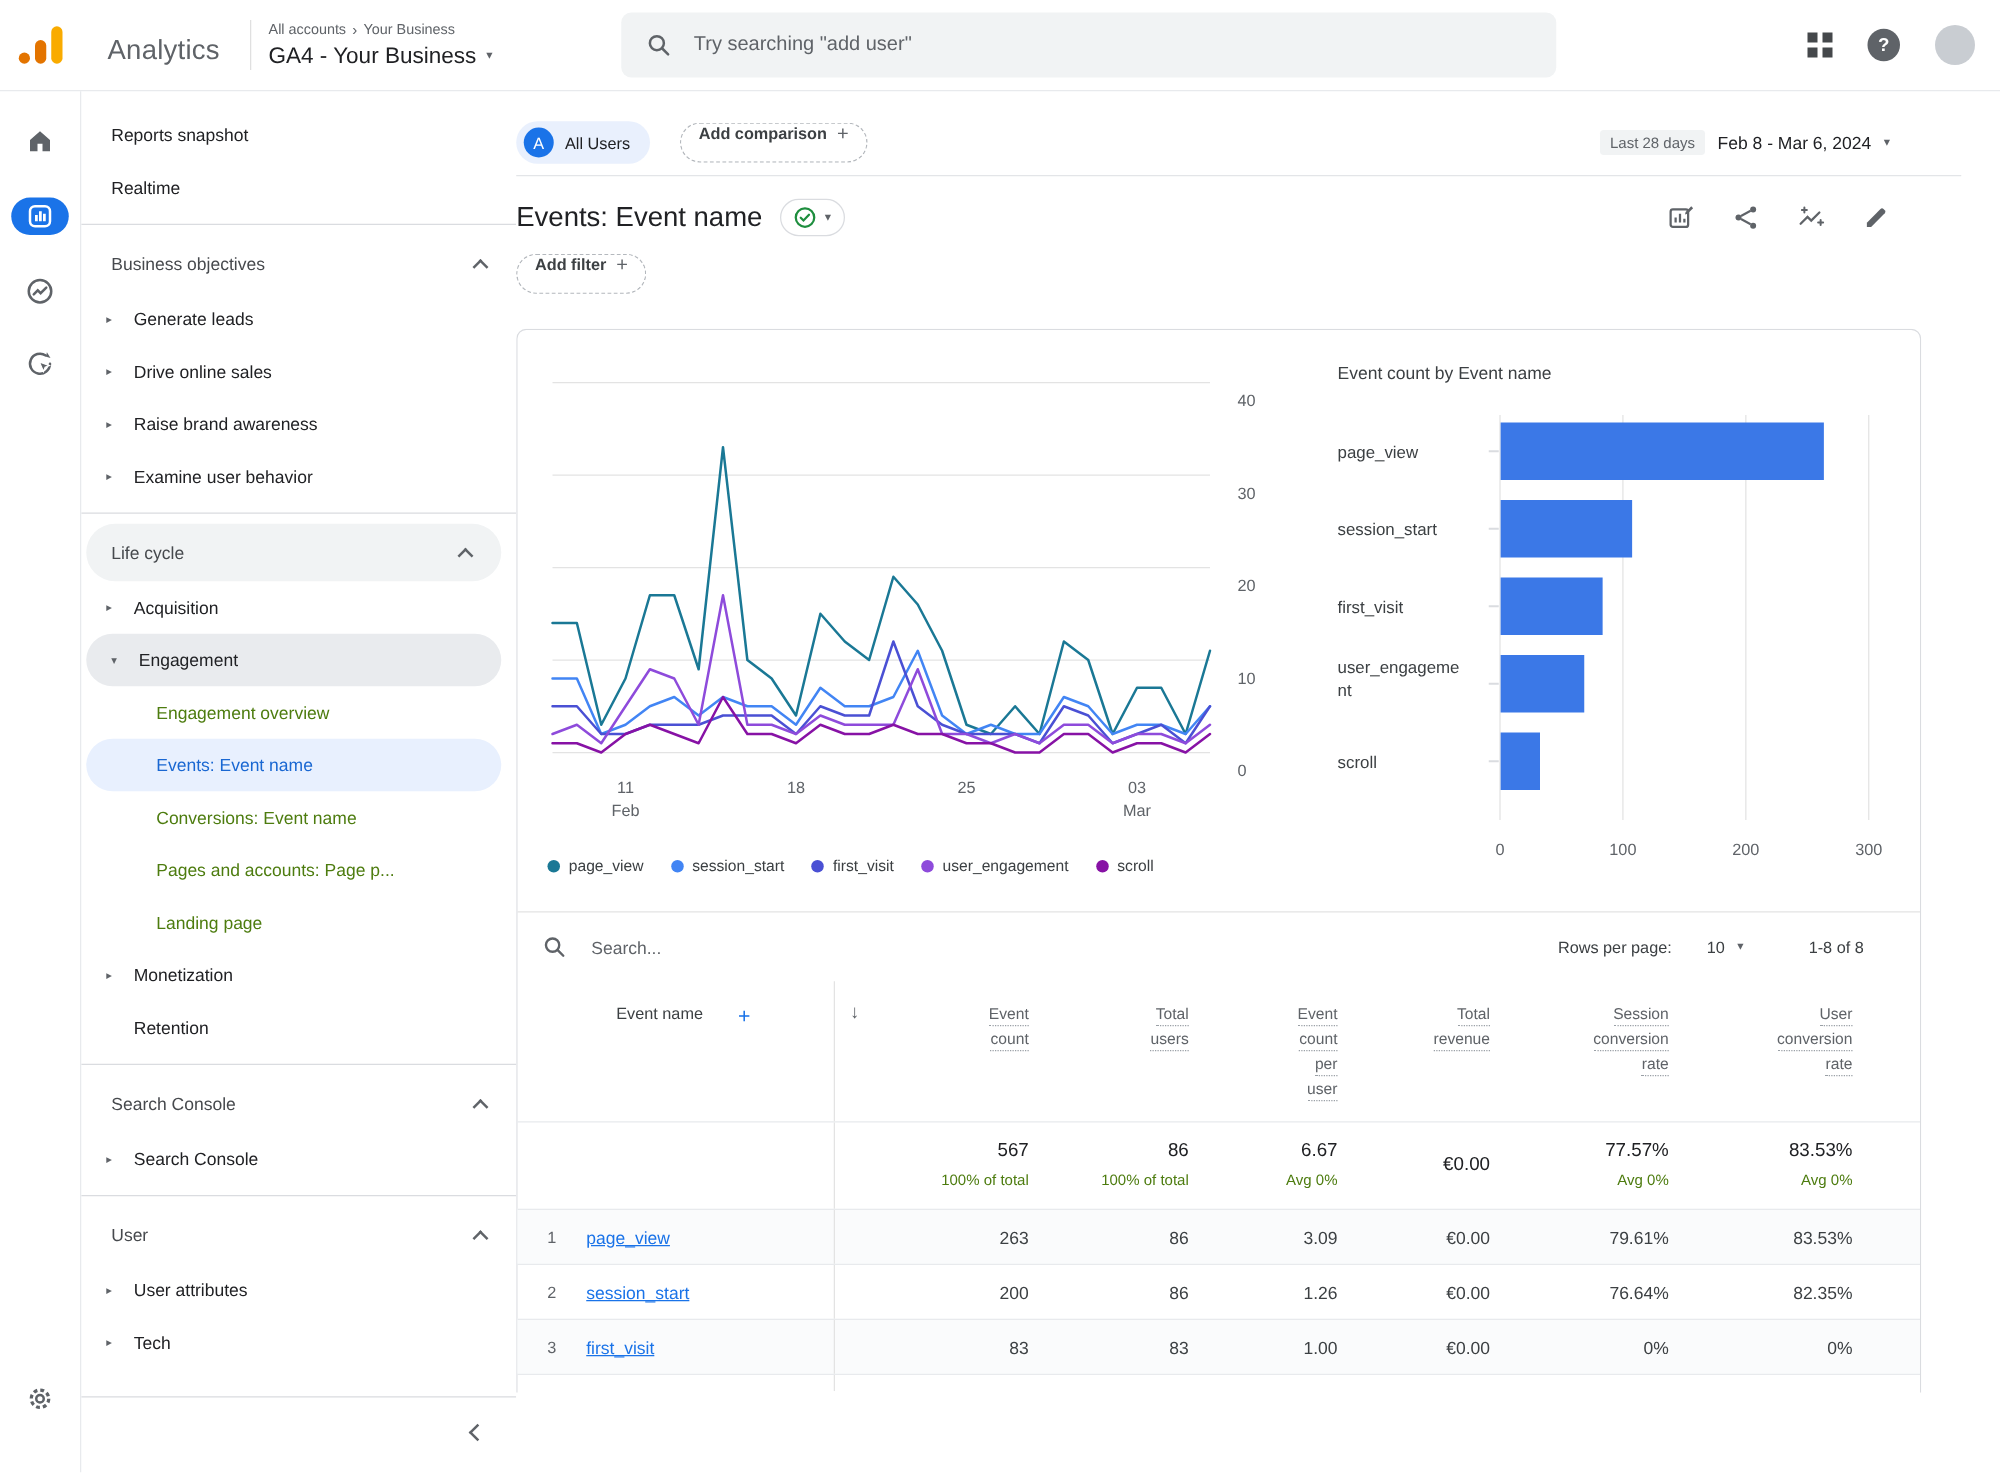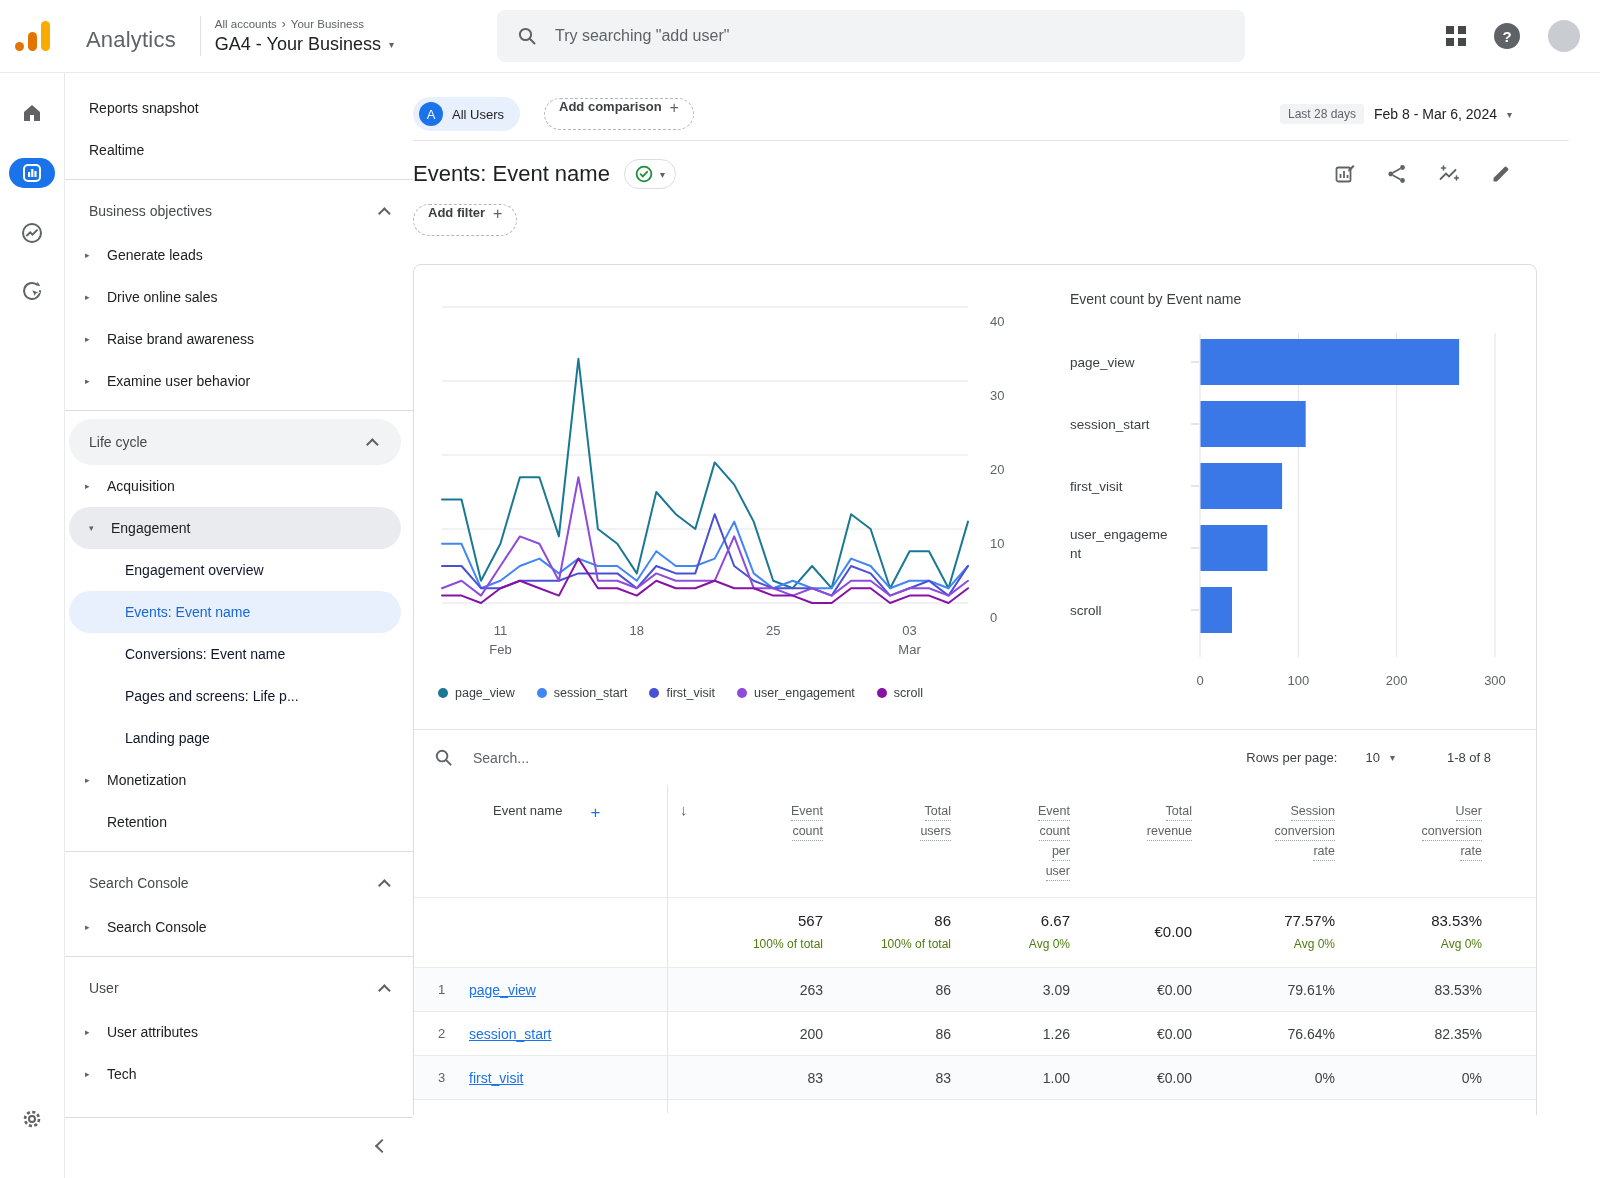--- a/index.html
+++ b/index.html
@@ -41,21 +41,21 @@
 
   .sidebar { width:348px; flex-shrink:0; padding-top:14px; display:flex; flex-direction:column; overflow:hidden; }
   .nav-item { height:42px; display:flex; align-items:center; font-size:14px; color:#202124; cursor:pointer; padding-left:20px; }
   .nav-item .tri { width:22px; font-size:9px; color:#5f6368; flex-shrink:0; }
   .nav-item.no-arrow { padding-left:42px; }
   .nav-item.top-level { padding-left:24px; }
   .nav-header { height:46px; display:flex; align-items:center; font-size:14px; color:#46494d;
     padding:0 22px 0 24px; cursor:pointer; }
   .nav-header .chev { margin-left:auto; width:9px; height:9px; border-left:2px solid #5f6368;
     border-top:2px solid #5f6368; transform:rotate(45deg) translateY(3px); }
-  .nav-child { height:42px; display:flex; align-items:center; font-size:14px; color:#0f172a; padding-left:60px; cursor:pointer; }
+  .nav-child { height:42px; display:flex; align-items:center; font-size:14px; color:#4d7c0f; padding-left:60px; cursor:pointer; }
   .pill-gray  { background:#f1f3f4; border-radius:24px; margin:0 12px 0 4px; padding-left:20px; }
   .pill-gray2 { background:#e9ebee; border-radius:24px; margin:0 12px 0 4px; }
   .pill-blue  { background:#e8f0fe; border-radius:24px; margin:0 12px 0 4px; color:#1967d2; padding-left:56px; }
   .nav-divider { height:1px; background:#dadce0; margin:8px 0; }
   .sidebar-footer { margin-top:auto; padding-bottom:12px; }
   .collapse-row { height:40px; display:flex; align-items:center; justify-content:flex-end; padding-right:26px; }
   .collapse-chev { width:10px; height:10px; border-left:2px solid #5f6368; border-bottom:2px solid #5f6368;
     transform:rotate(45deg); cursor:pointer; }
 
   
@@ -244,21 +244,21 @@
         <span class="tri">▸</span>
         <span>Acquisition</span>
       </div>
       <div class="nav-item pill-gray2">
         <span class="tri">▾</span>
         <span>Engagement</span>
       </div>
       <div class="nav-child">Engagement overview</div>
       <div class="nav-child pill-blue">Events: Event name</div>
       <div class="nav-child">Conversions: Event name</div>
-      <div class="nav-child">Pages and screens: Life p...</div>
+      <div class="nav-child">Pages and accounts: Page p...</div>
       <div class="nav-child">Landing page</div>
       <div class="nav-item">
         <span class="tri">▸</span>
         <span>Monetization</span>
       </div>
       <div class="nav-item no-arrow">
         <span>Retention</span>
       </div>
       <div class="nav-divider"></div>
       <div class="nav-header">

